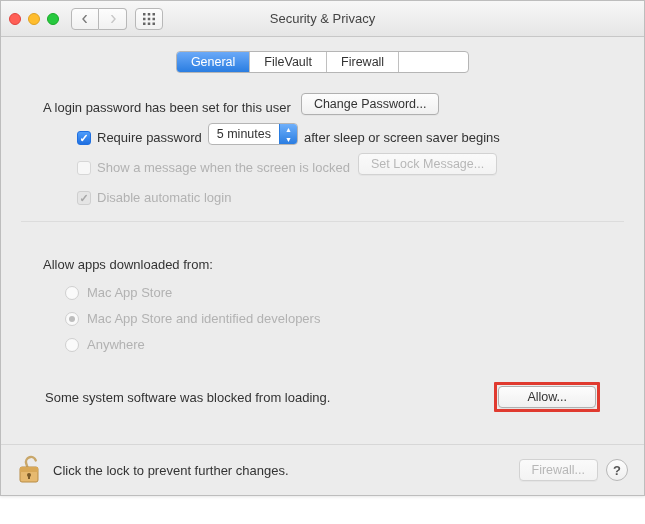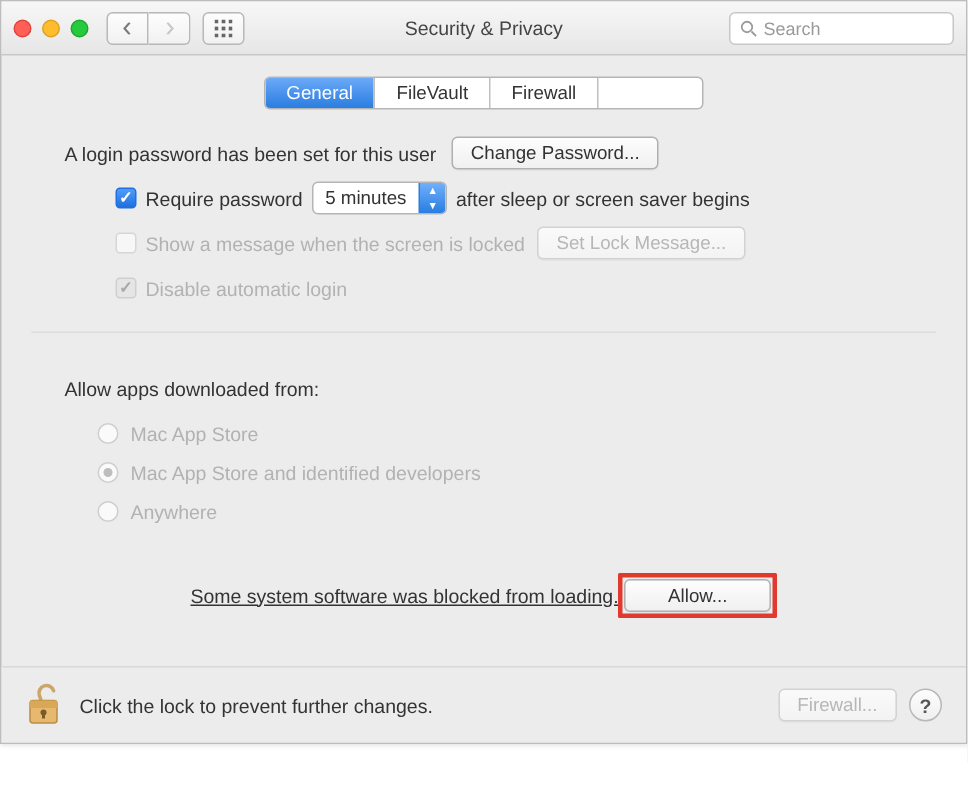--- a/index.html
+++ b/index.html
@@ -87,21 +87,21 @@
   }
   .tab:last-child { border-right: none; margin-top: 36px; }
   .tab.active {
     background: linear-gradient(#6aa9f8, #2a7de1);
     color: #fff;
   }
   .section1 {
     padding: 2px 22px 16px 22px;
     border-bottom: 1px solid #dcdcdc;
   }
-  .row { display: flex; align-items: center; min-height: 26px; }
+  .row { display: flex; align-items: flex-end; min-height: 26px; }
   .row + .row { margin-top: 4px; }
   .label { color: #333; }
   .label-disabled { color: #b2b2b2; }
   .btn {
     background: linear-gradient(#fdfdfd, #f0f0f0);
     border: 1px solid #b0b0b0; border-radius: 4px;
     padding: 2px 12px; font-size: 12.5px; height: 22px;
     display: inline-flex; align-items: center;
     box-shadow: 0 1px 0 rgba(0,0,0,0.03);
   }
@@ -157,22 +157,22 @@
     display: inline-flex; align-items:center; justify-content:center;
     margin-right: 8px; flex-shrink: 0;
   }
   .radio.checked::after {
     content: ""; width: 6px; height: 6px; border-radius: 50%;
     background: #bdbdbd;
   }
   .radiogroup { margin-left: 22px; margin-top: 6px; }
   .radiogroup .row { min-height: 22px; }
   .blockrow {
-    display: flex; justify-content: center; align-items: center;
-    margin-top: 30px; padding: 0 2px; text-decoration: underline;
+    display: flex; justify-content: space-between; align-items: center;
+    margin-top: 30px; padding: 0 2px;
   }
   .highlight { border: 3px solid #e03a2f; padding: 1px; border-radius: 1px; }
   .footer {
     border-top: 1px solid #d7d7d7;
     padding: 10px 16px;
     display: flex; align-items: center;
     background: #ececec;
   }
   .footer .spacer { flex: 1; }
   .helpbtn {
@@ -213,27 +213,20 @@
           <rect x="9.5" y="0" width="2.5" height="2.5" fill="#666"></rect>
         <rect x="0" y="4.75" width="2.5" height="2.5" fill="#666"></rect>
           <rect x="4.75" y="4.75" width="2.5" height="2.5" fill="#666"></rect>
           <rect x="9.5" y="4.75" width="2.5" height="2.5" fill="#666"></rect>
         <rect x="0" y="9.5" width="2.5" height="2.5" fill="#666"></rect>
           <rect x="4.75" y="9.5" width="2.5" height="2.5" fill="#666"></rect>
           <rect x="9.5" y="9.5" width="2.5" height="2.5" fill="#666"></rect>
       </svg>
     </div>
     <div class="title-center">Security &amp; Privacy</div>
-    <div class="search">
-      <svg width="12" height="12" viewBox="0 0 12 12">
-        <circle cx="5" cy="5" r="3.5" fill="none" stroke="#9a9a9a" stroke-width="1.2"></circle>
-        <line x1="8" y1="8" x2="11" y2="11" stroke="#9a9a9a" stroke-width="1.2"></line>
-      </svg>
-      <span>Search</span>
-    </div>
   </div>
 
   <div class="content">
 
     <div class="tabs">
       <div class="tab active">
           <span>General</span>
         </div>
       <div class="tab">
           <span>FileVault</span>

